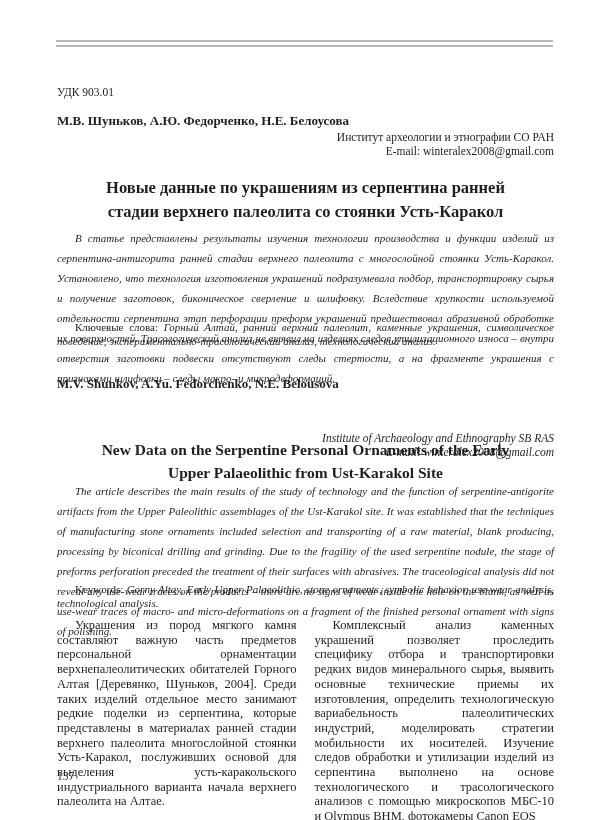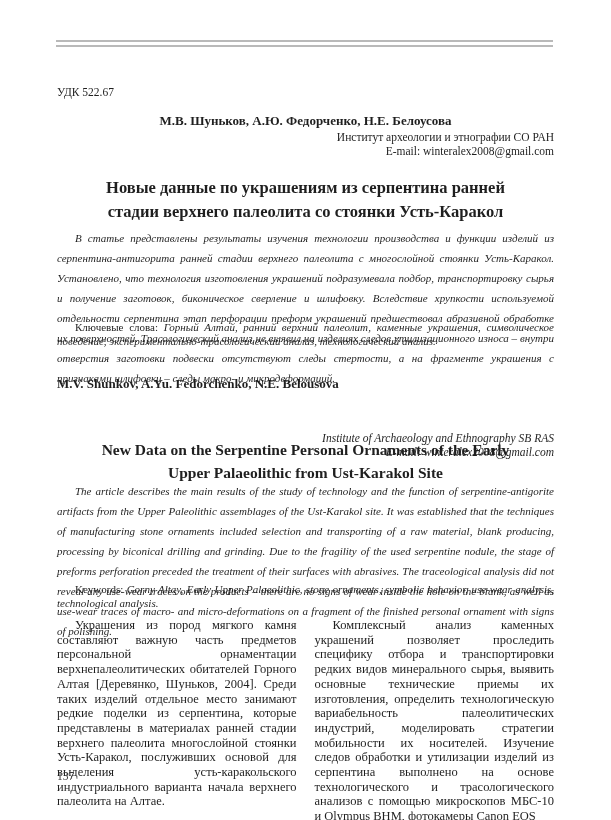--- a/index.html
+++ b/index.html
@@ -22,21 +22,21 @@
     border-bottom: 2px solid #b9b9b9;
   }
   .content {
     position: absolute;
     left: 57px;
     width: 497px;
   }
   .meta { top: 86px; font-size: 11.5px; line-height: 13.5px; }
   .meta div { white-space: nowrap; }
 
-  .authors-ru { top: 113px; text-align: center; font-weight: bold; font-size: 13px; }
+  .authors-ru { top: 113px; text-align: left; font-weight: bold; font-size: 13px; }
   .affil-ru   { top: 131px; text-align: right; font-size: 11.5px; line-height: 13.5px; }
 
   .title-ru {
     top: 176px;
     text-align: center;
     font-weight: bold;
     font-size: 16.5px;
     line-height: 24px;
     padding: 0 30px;
     width: 437px;
@@ -95,21 +95,21 @@
   }
 </style>
 </head>
 <body>
 
 <div class="page">
 
   <div class="rule-double"></div>
 
   <div class="content meta">
-    <div>УДК 522.67</div>
+    <div>УДК 903.01</div>
   </div>
 
   <div class="content authors-ru">М.В. Шуньков, А.Ю. Федорченко, Н.Е. Белоусова</div>
 
   <div class="content affil-ru">
     <div>Институт археологии и этнографии СО РАН</div>
     <div>E-mail: winteralex2008@gmail.com</div>
   </div>
 
   <div class="content title-ru">Новые данные по украшениям из серпентина ранней стадии верхнего палеолита со стоянки Усть-Каракол</div>

